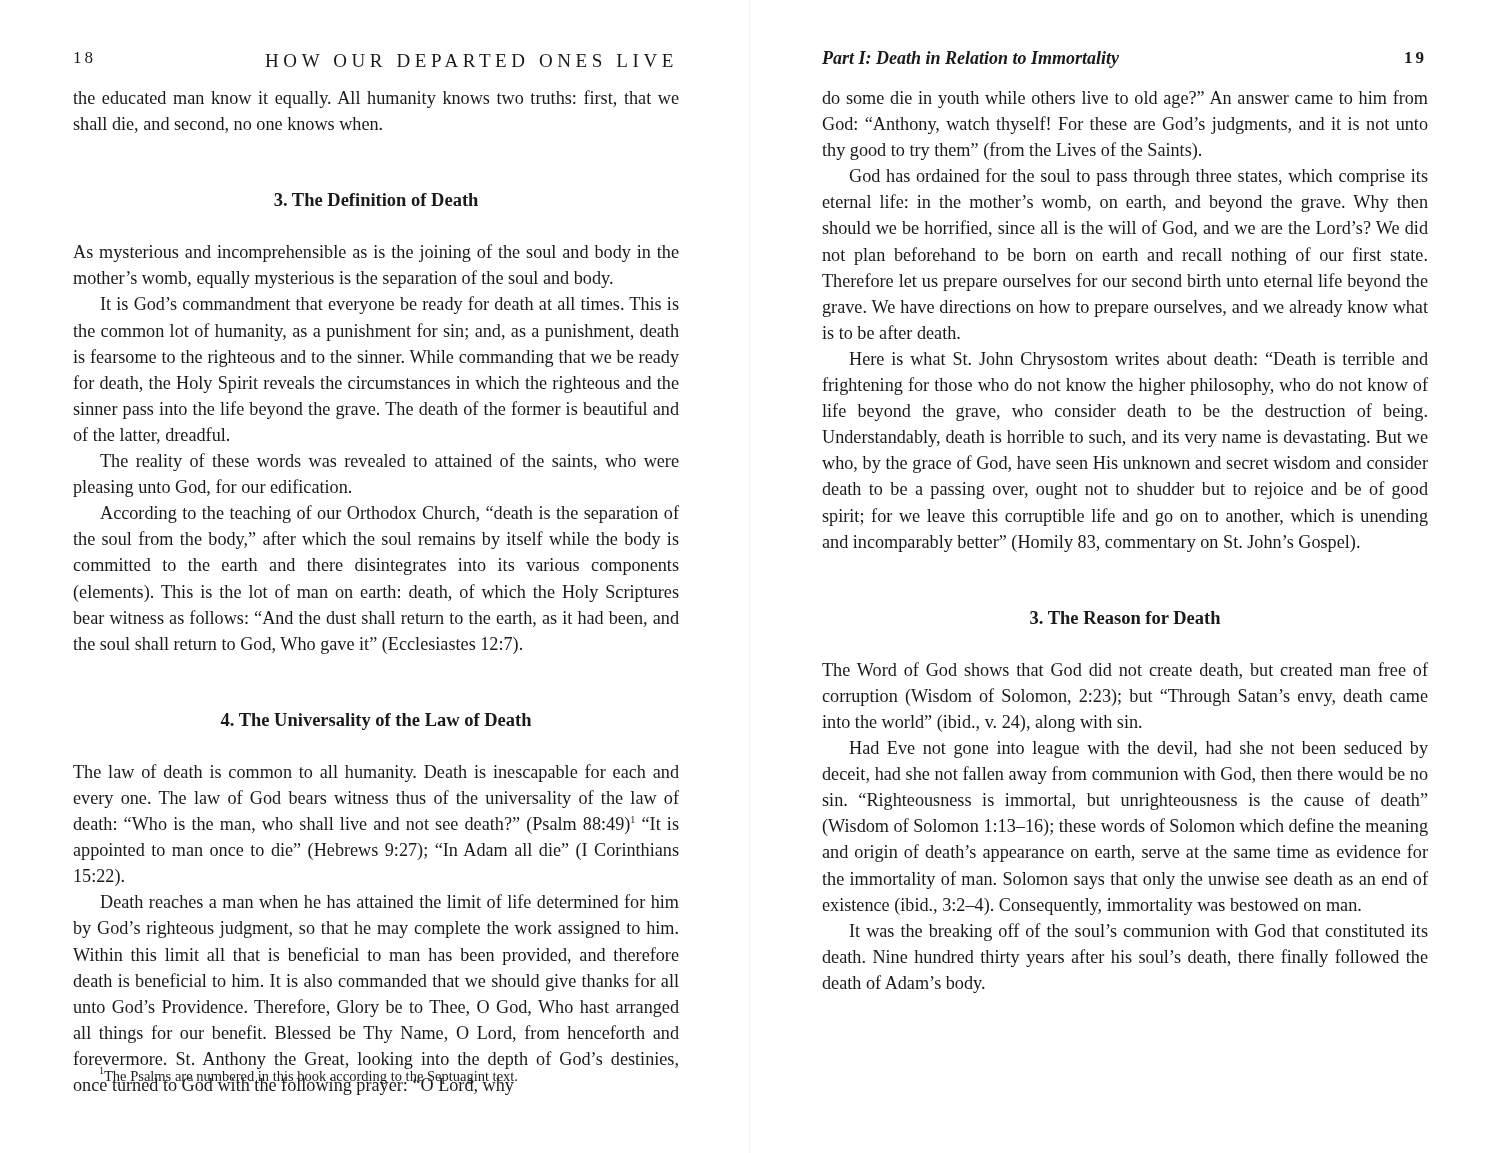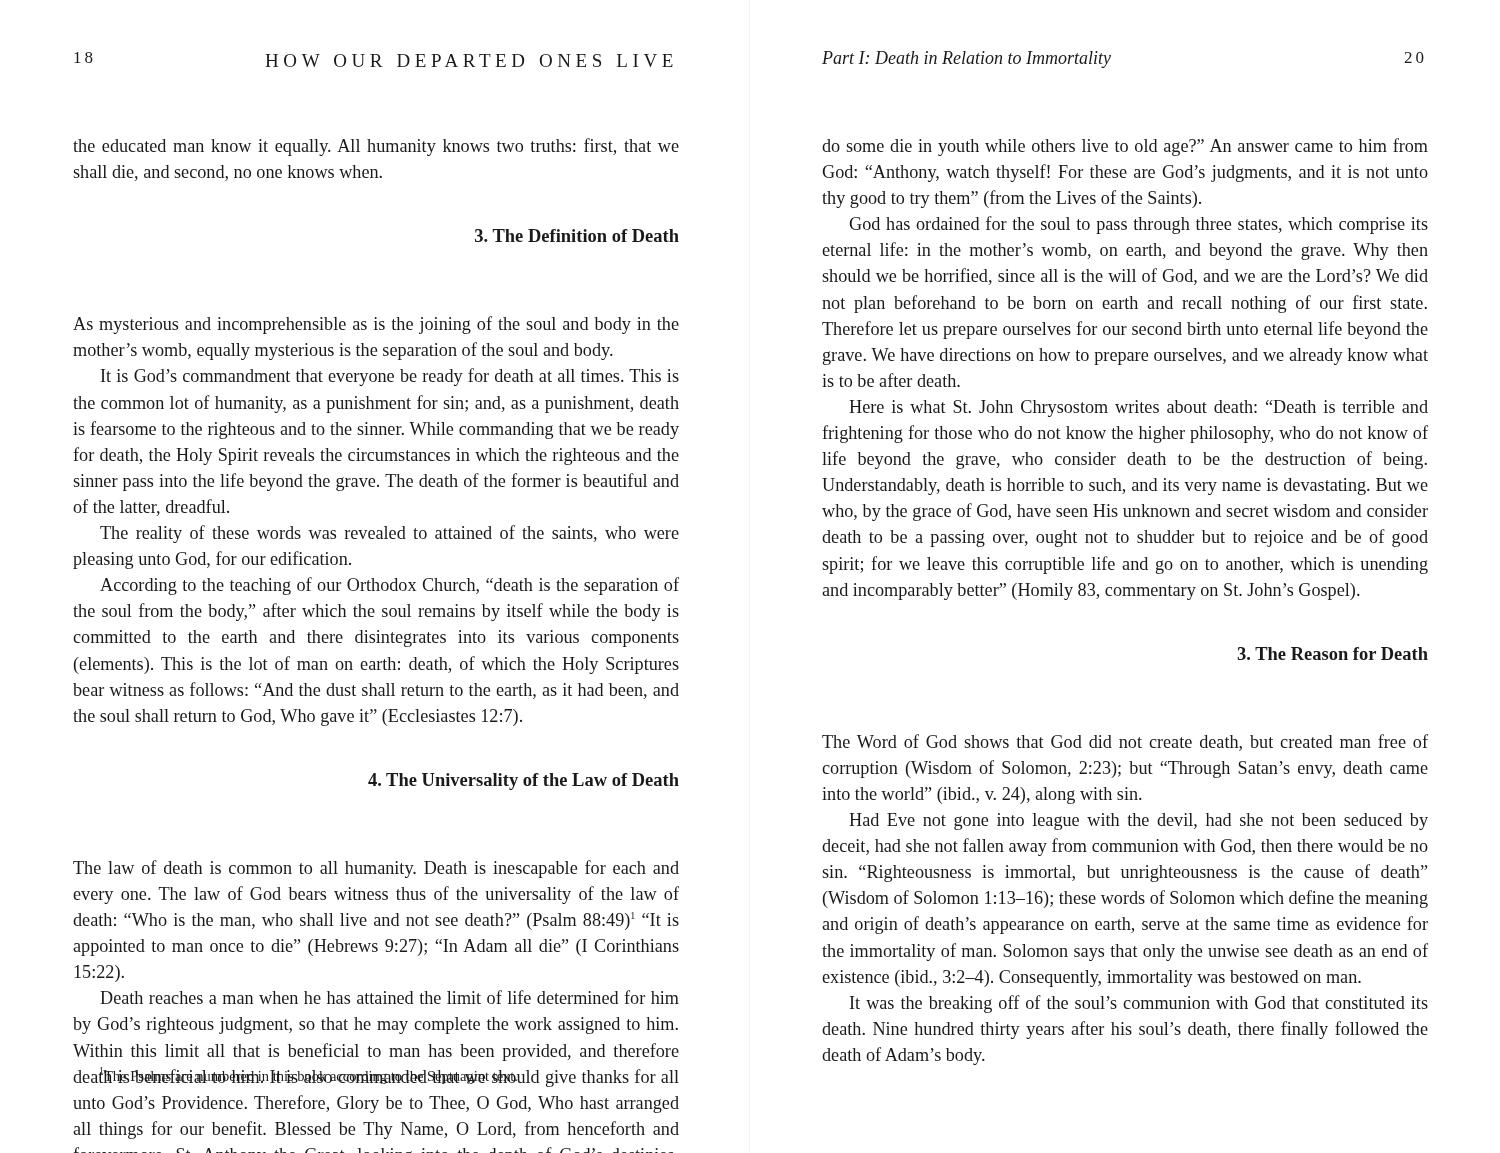--- a/index.html
+++ b/index.html
@@ -3,32 +3,32 @@
   <meta charset="utf-8">
   <style>
     html, body { margin: 0; padding: 0; background: #ffffff; }
     body { width: 1500px; height: 1153px; position: relative; overflow: hidden; font-family: "Liberation Serif", "DejaVu Serif", serif; color: #1a1a1a; }
     .page { position: absolute; top: 0; width: 750px; height: 1153px; background: #fff; }
     .page.left { left: 0; }
     .page.right { left: 750px; }
     .gutter { position: absolute; left: 749px; top: 0; width: 2px; height: 1153px; background: linear-gradient(to right, #f0f0f0, #fafafa); }
     .running-head { position: absolute; top: 48px; height: 24px; font-size: 16px; }
     .left .running-head { left: 73px; width: 605px; }
-    .right .running-head { left: 822px; width: 605px; left: 72px; }
+    .right .running-head { left: 822px; width: 605px; left: 72px; font-weight: bold; }
     .page-num { position: absolute; top: 0; font-size: 17px; letter-spacing: 3px; }
     .left .page-num { left: 0; text-align: center; }
     .right .page-num { right: 0; }
     .head-title { position: absolute; top: 2px; right: 0; font-size: 19px; letter-spacing: 4.6px; text-transform: uppercase; }
     .head-title-italic { position: absolute; top: 0; left: 0; font-size: 18px; font-style: italic; }
     .text-block { position: absolute; top: 85px; width: 606px; font-size: 18.2px; line-height: 26.1px; text-align: justify; }
     .left .text-block { left: 73px; }
     .right .text-block { left: 72px; }
     .para { margin: 0; text-indent: 27px; }
-    .para.noindent { text-indent: 0; margin-top: 48px; }
-    .heading { margin: 0; font-size: 18.5px; font-weight: bold; font-weight: 600; text-indent: 0; text-align: right; }
+    .para.noindent { text-indent: 0; }
+    .heading { margin: 12px; font-size: 18.5px; font-weight: bold; font-weight: 600; text-indent: 0; text-align: center; }
     .heading-gap-top { height: 38px; }
     .heading-gap-bottom { height: 14px; }
     sup { font-size: 10px; line-height: 0; vertical-align: 7px; }
     .footnote { position: absolute; left: 99px; top: 1066px; font-size: 14.5px; line-height: 20px; }
   </style>
 </head>
 <body>
 
 <div class="page left">
   <div class="running-head">
@@ -51,21 +51,21 @@
     <p class="para">Death reaches a man when he has attained the limit of life determined for him by God’s righteous judgment, so that he may complete the work assigned to him. Within this limit all that is beneficial to man has been provided, and therefore death is beneficial to him. It is also commanded that we should give thanks for all unto God’s Providence. Therefore, Glory be to Thee, O God, Who hast arranged all things for our benefit. Blessed be Thy Name, O Lord, from henceforth and forevermore. St. Anthony the Great, looking into the depth of God’s destinies, once turned to God with the following prayer: “O Lord, why</p>
   </div>
   <div class="footnote"><sup>1</sup><span>The Psalms are numbered in this book according to the Septuagint text.</span></div>
 </div>
 
 <div class="gutter"></div>
 
 <div class="page right">
   <div class="running-head">
     <span class="head-title-italic">Part I: Death in Relation to Immortality</span>
-    <span class="page-num">20</span>
+    <span class="page-num">19</span>
   </div>
   <div class="text-block">
     <p class="para noindent">do some die in youth while others live to old age?” An answer came to him from God: “Anthony, watch thyself! For these are God’s judgments, and it is not unto thy good to try them” (from the Lives of the Saints).</p>
     <p class="para">God has ordained for the soul to pass through three states, which comprise its eternal life: in the mother’s womb, on earth, and beyond the grave. Why then should we be horrified, since all is the will of God, and we are the Lord’s? We did not plan beforehand to be born on earth and recall nothing of our first state. Therefore let us prepare ourselves for our second birth unto eternal life beyond the grave. We have directions on how to prepare ourselves, and we already know what is to be after death.</p>
     <p class="para">Here is what St. John Chrysostom writes about death: “Death is terrible and frightening for those who do not know the higher philosophy, who do not know of life beyond the grave, who consider death to be the destruction of being. Understandably, death is horrible to such, and its very name is devastating. But we who, by the grace of God, have seen His unknown and secret wisdom and consider death to be a passing over, ought not to shudder but to rejoice and be of good spirit; for we leave this corruptible life and go on to another, which is unending and incomparably better” (Homily 83, commentary on St. John’s Gospel).</p>
     <div class="heading-gap-top"></div>
     <h3 class="heading">3. The Reason for Death</h3>
     <div class="heading-gap-bottom"></div>
     <p class="para noindent">The Word of God shows that God did not create death, but created man free of corruption (Wisdom of Solomon, 2:23); but “Through Satan’s envy, death came into the world” (ibid., v. 24), along with sin.</p>
     <p class="para">Had Eve not gone into league with the devil, had she not been seduced by deceit, had she not fallen away from communion with God, then there would be no sin. “Righteousness is immortal, but unrighteousness is the cause of death” (Wisdom of Solomon 1:13–16); these words of Solomon which define the meaning and origin of death’s appearance on earth, serve at the same time as evidence for the immortality of man. Solomon says that only the unwise see death as an end of existence (ibid., 3:2–4). Consequently, immortality was bestowed on man.</p>

